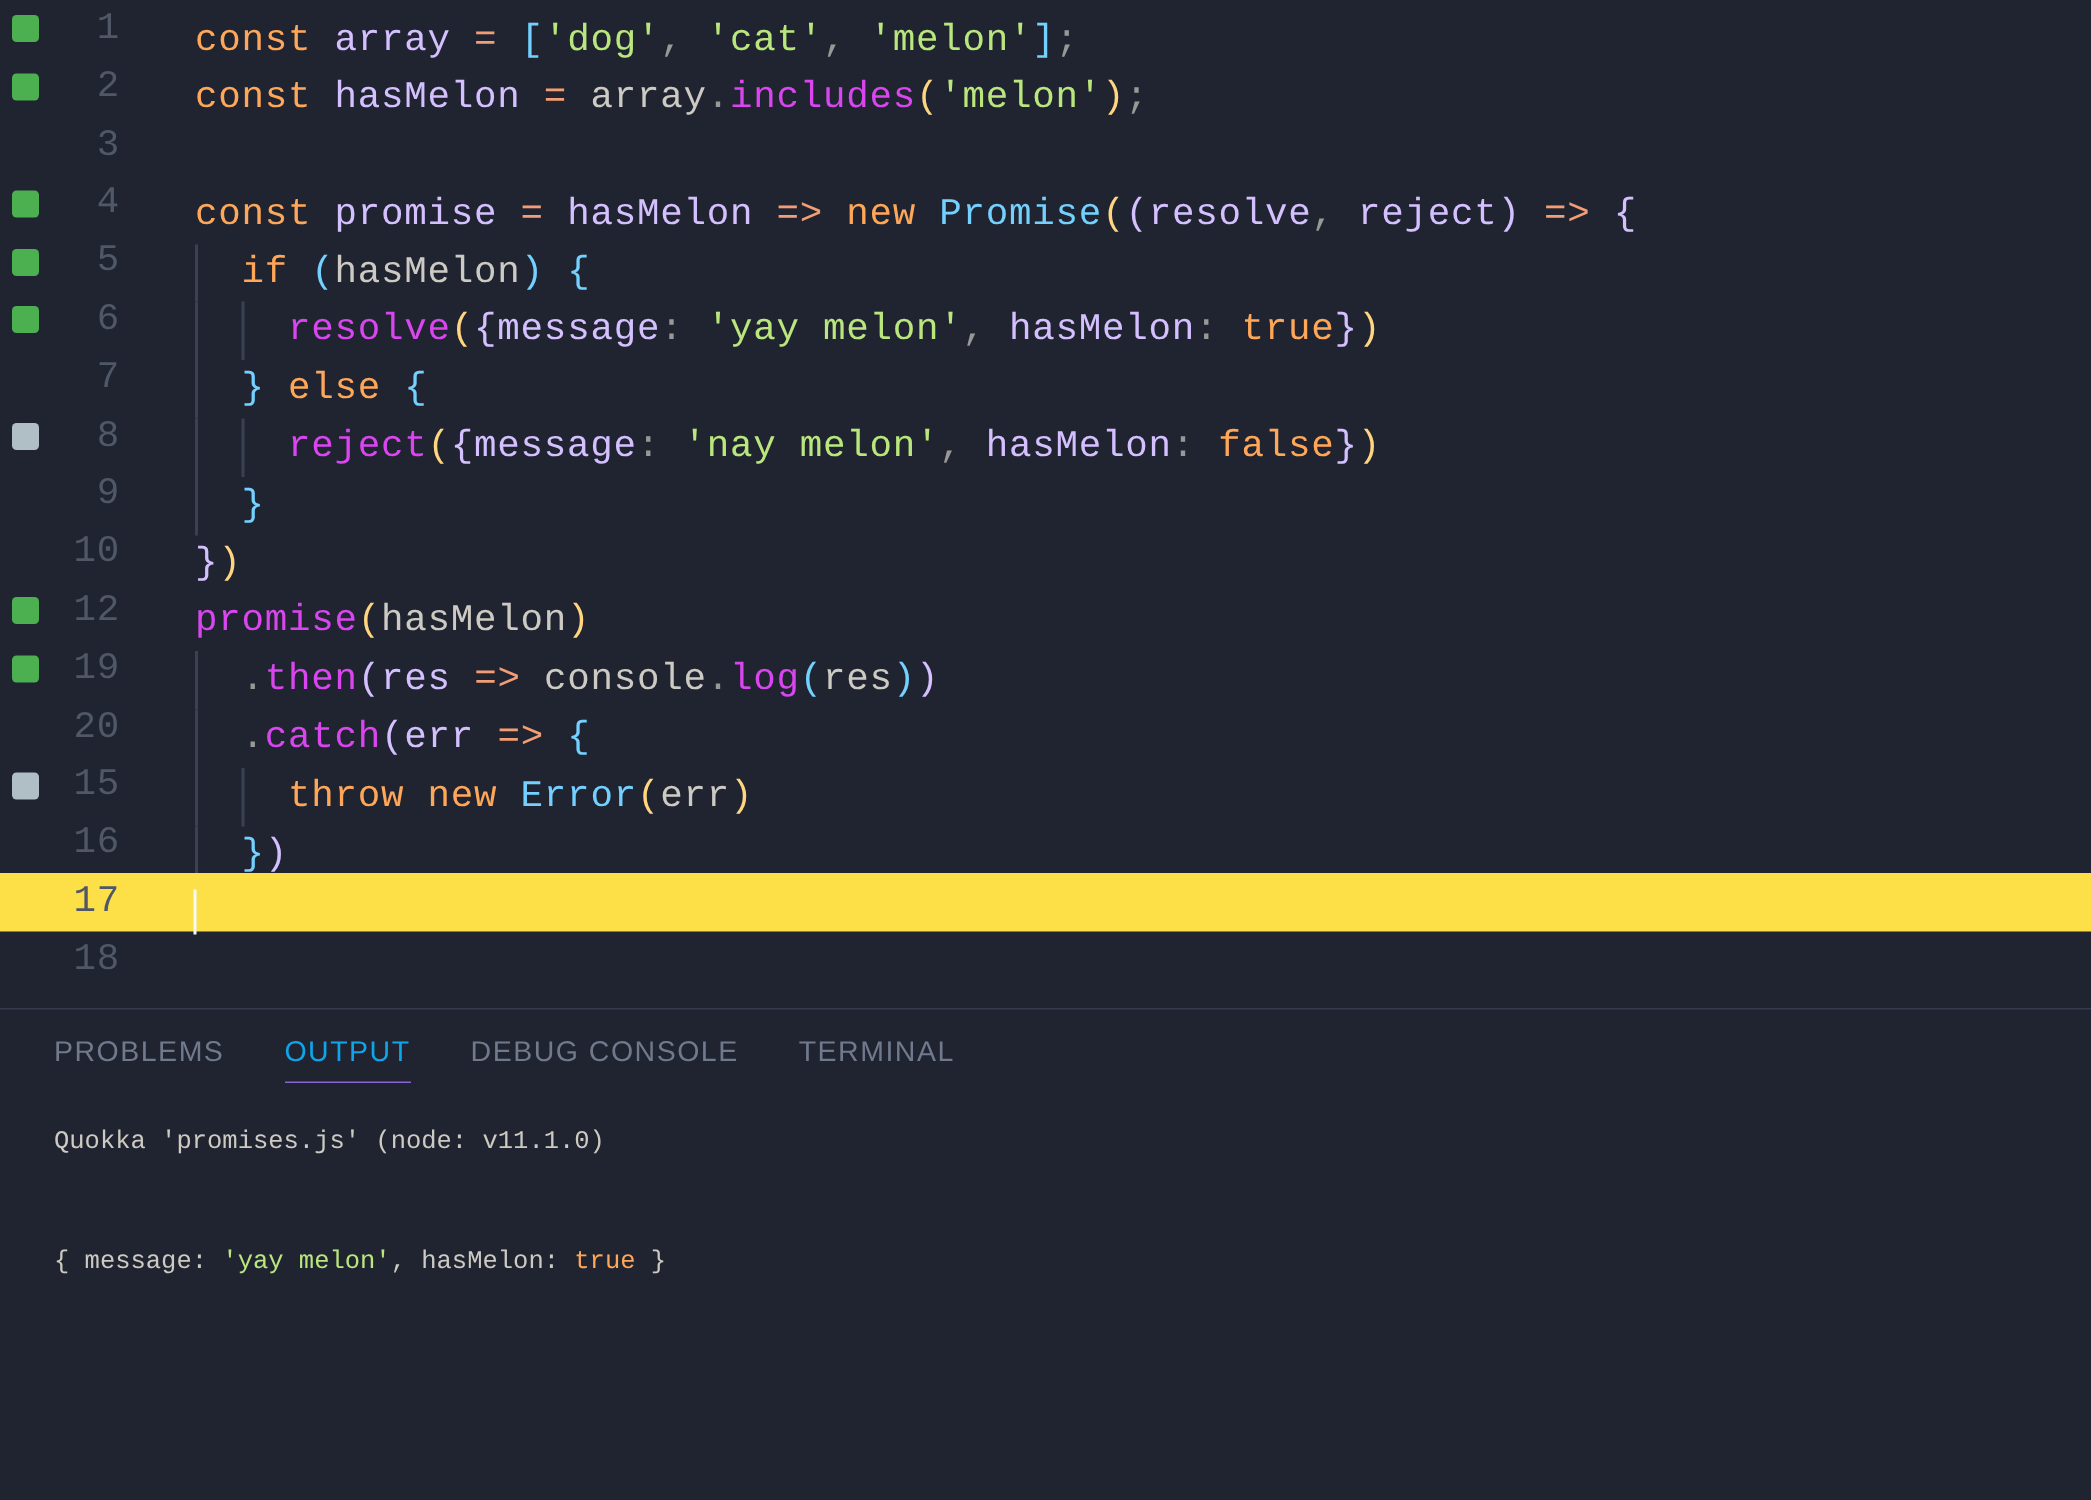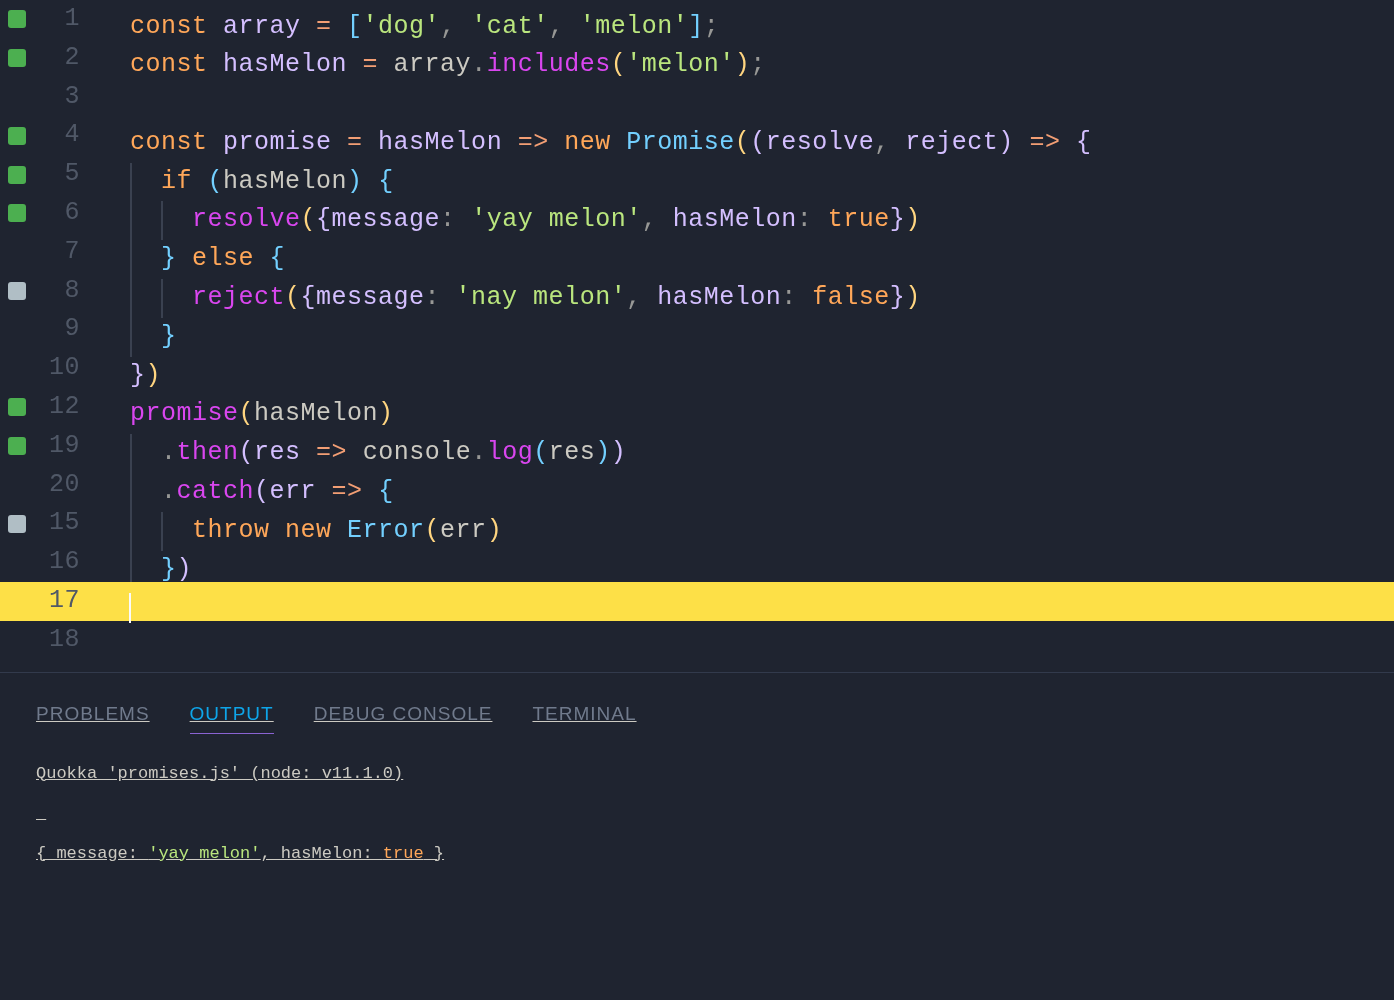--- a/index.html
+++ b/index.html
@@ -88,22 +88,21 @@
   .func   { color: #d946ef; }   
   .type   { color: #73d0ff; }   
   .param  { color: #d4bfff; }   
   .bool   { color: #ffa759; }   
   .punct  { color: #cccac2b3; } 
 
   
   .panel {
     border-top: 1px solid #323a4c;
     margin-top: 12px;
-    padding-top: 12px;
-    text-decoration: underline;
+    padding-top: 0;
   }
   .panel-tabs {
     display: flex;
     gap: 40px;
     padding: 18px 36px 10px 36px;
     font-family: -apple-system, "Segoe UI", Helvetica, Arial, sans-serif;
     font-size: 19px;
     letter-spacing: 1px;
     color: #707a8c;
   }

